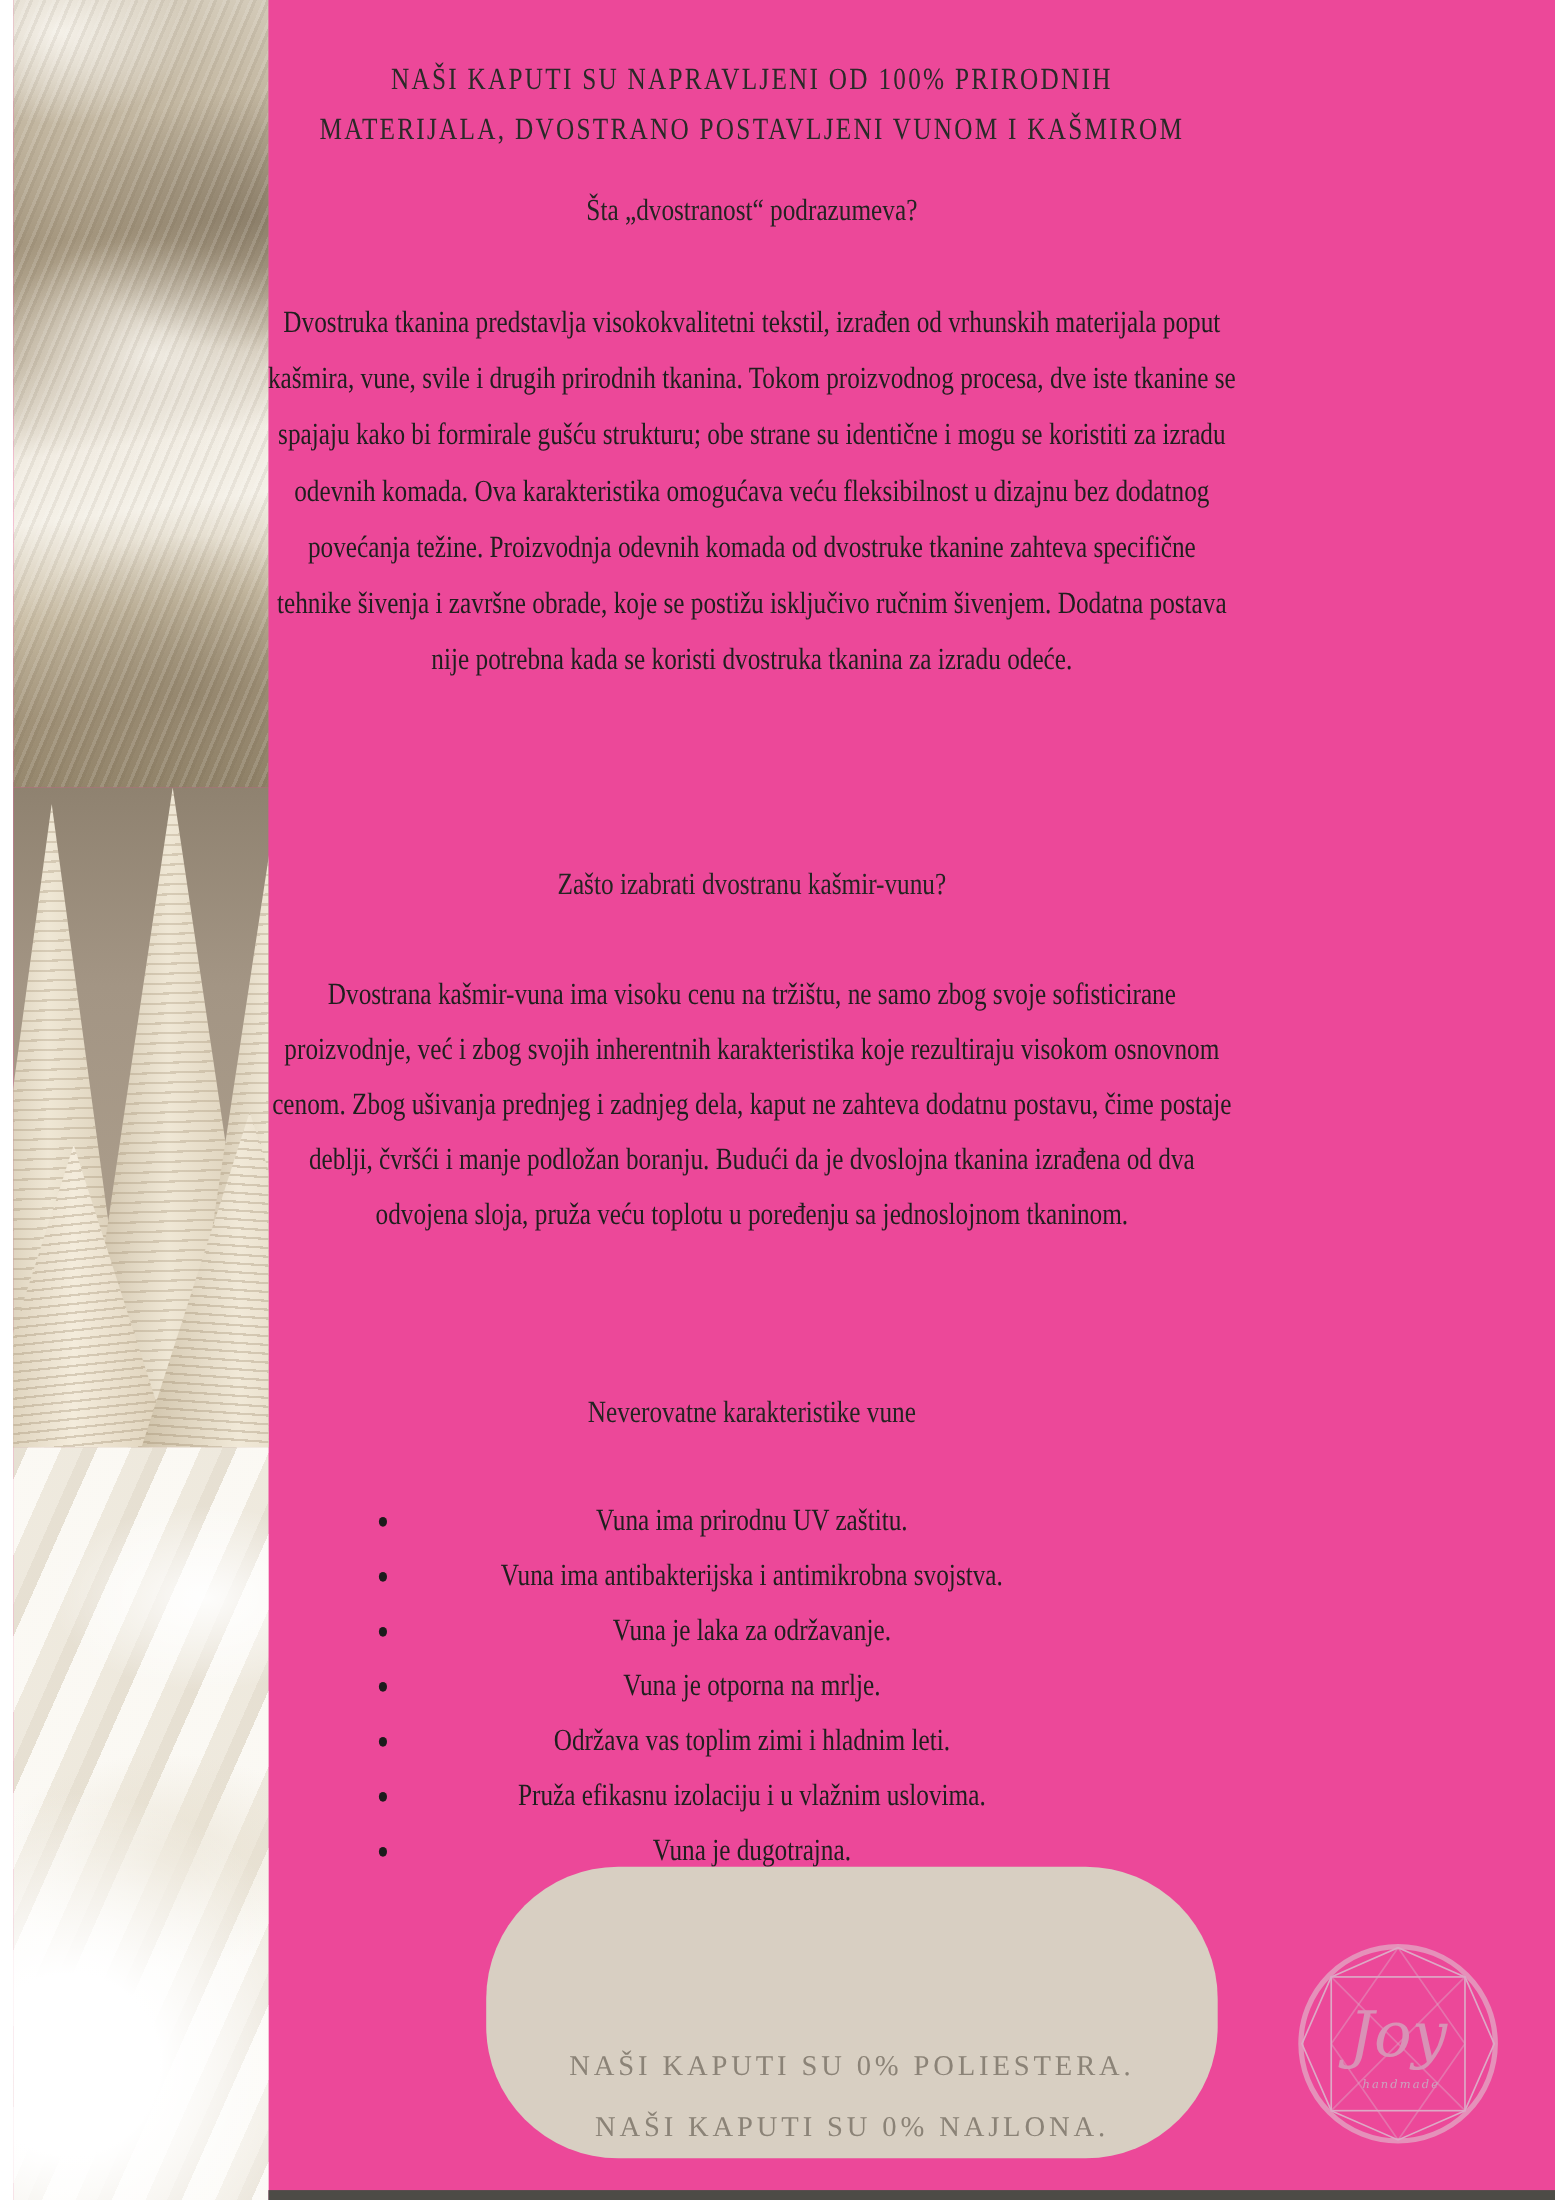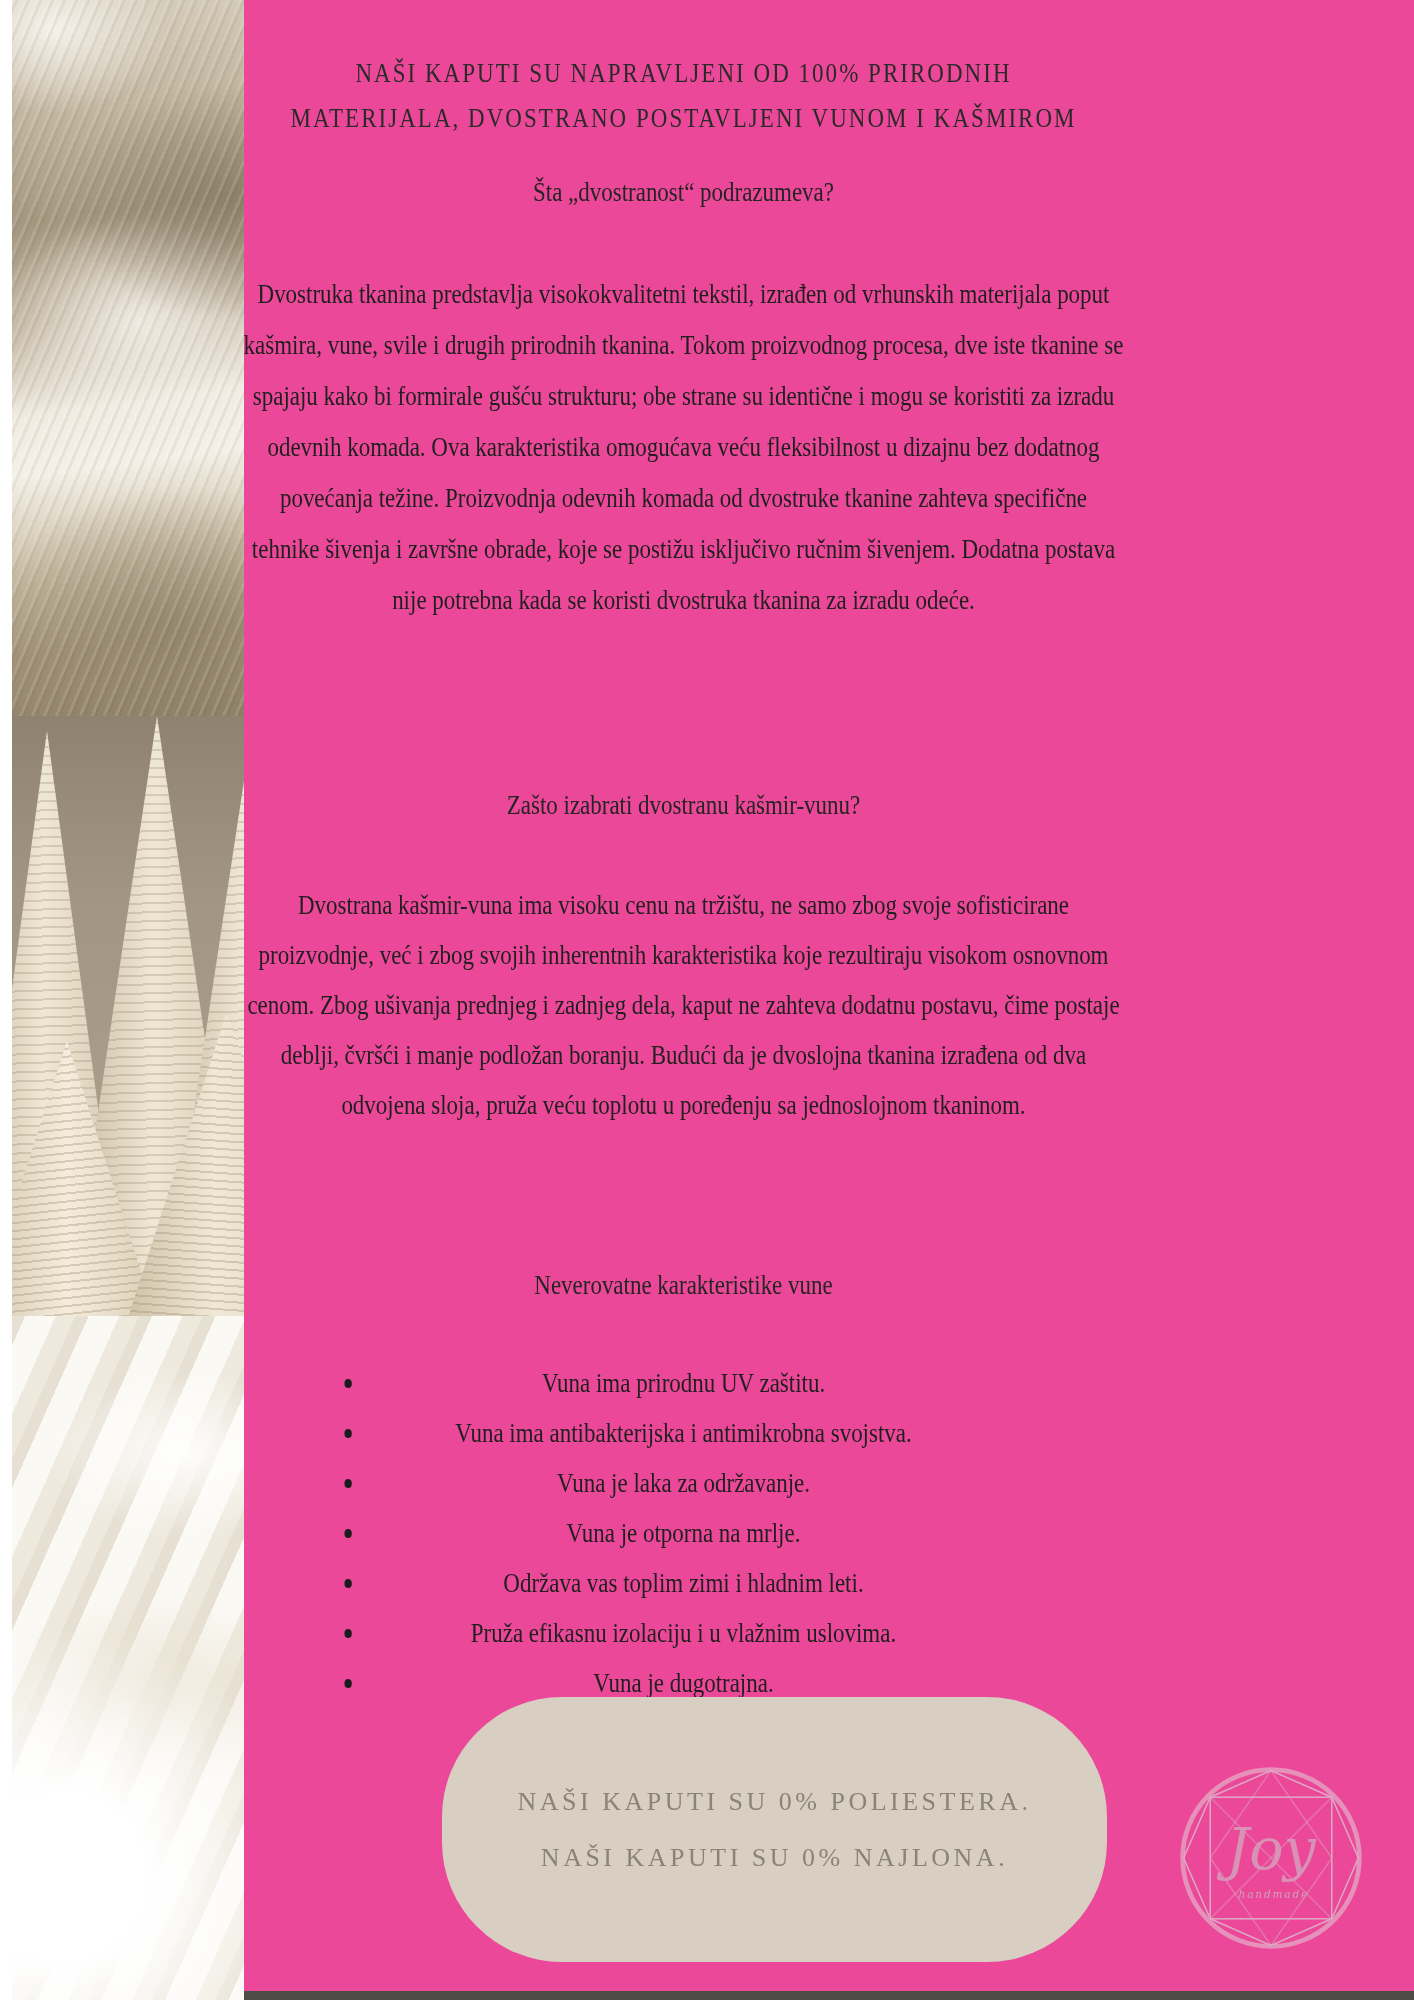--- a/index.html
+++ b/index.html
@@ -80,21 +80,21 @@
   .p1{top:268px;line-height:51px;}
   .p2{top:880px;line-height:50px;}
   .bullets{top:1358px;list-style:none;padding:0;}
   .bullets li{position:relative;height:50px;display:flex;align-items:center;justify-content:center;font-size:28px;color:#1f1f1e;}
   .dot{position:absolute;left:123px;top:50%;width:9px;height:9px;margin-top:-4px;border-radius:50%;background:#1c1c1c;}
 
   
   .pill{
     position:absolute;left:430px;top:1697px;width:665px;height:265px;
     background:#d8cfc2;border-radius:120px;
-    display:flex;flex-direction:column;justify-content:center;
+    display:flex;flex-direction:column;justify-content:flex-end;
     text-align:center;color:#8b8377;
     font-size:26px;letter-spacing:3.5px;
   }
   .pill div{line-height:56px;white-space:nowrap;}
 
   
   .logo{position:absolute;left:1164px;top:1763px;width:190px;height:190px;}
   .logo svg{display:block;}
   .gem-line{stroke:#dda9c6;stroke-width:1.6;fill:none;}
   .gem-line.faint{opacity:.45;}

